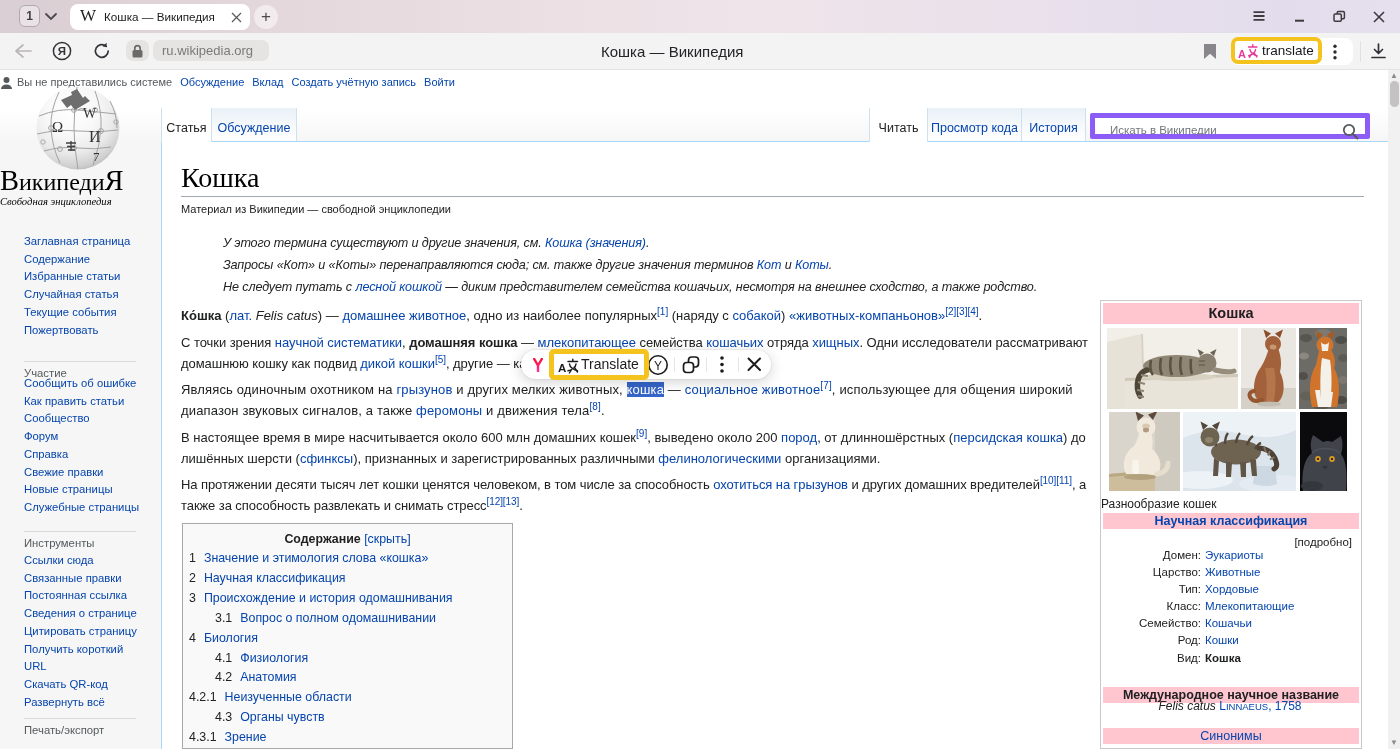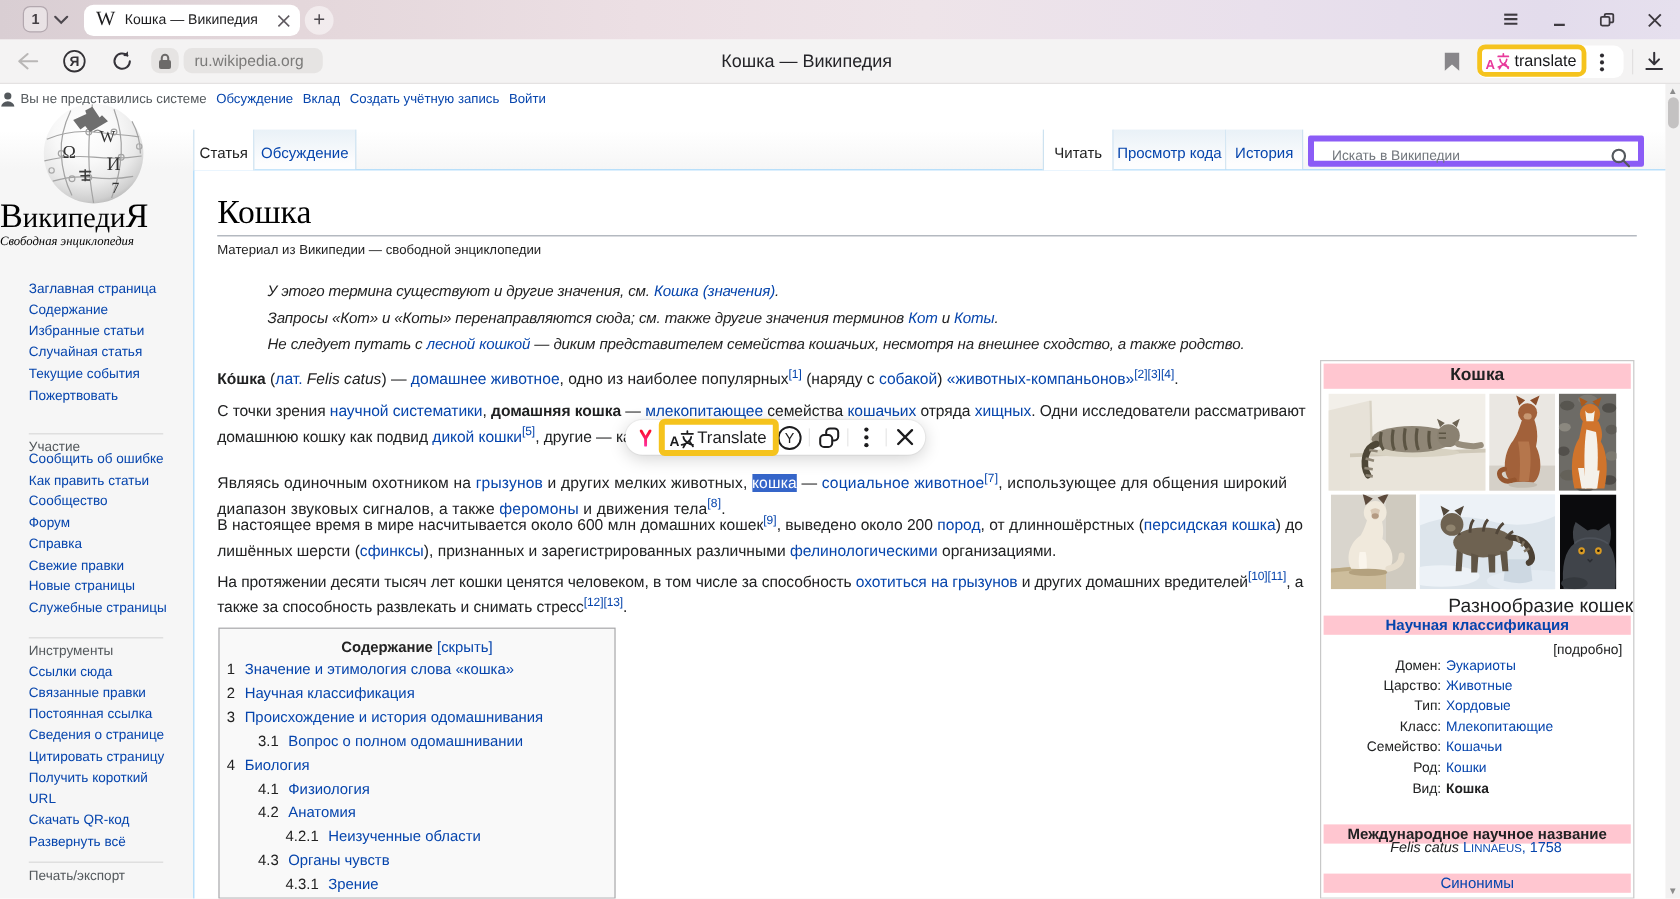--- a/index.html
+++ b/index.html
@@ -53,21 +53,21 @@
 sup a{color:#0645ad;text-decoration:none}
 .sel{background:#3565c9;color:#fff}
 
 #toc{position:absolute;left:182px;top:453px;width:331px;height:226px;background:#f9f9f9;border:1px solid #a8a8ab;box-sizing:border-box;font-size:12.4px}
 #toc .tt{text-align:center;margin-top:8px;font-weight:bold;color:#222}
 #toc .tt a{font-weight:normal;color:#0645ad;text-decoration:none}
 #toc ul{list-style:none;margin:3px 0 0 6px;padding:0;line-height:19.9px}
 #toc a{color:#0645ad;text-decoration:none}
 #toc .n{color:#222;margin-right:8px}
 #toc .l2{margin-left:26px}
-#toc .l3{margin-left:49px}
+#toc .l3{}
 
 #infobox{position:absolute;left:1100px;top:230px;width:262px;height:449px;background:#fff;border:1px solid #c8c8c8;box-sizing:border-box;font-size:11.5px;color:#202122}
 .pinkbar{background:#ffc6d0;text-align:center;font-weight:bold}
 #infobox a{color:#0645ad;text-decoration:none}
 .taxrow{display:flex;line-height:17.1px}
 .taxrow .lab{width:100px;text-align:right;color:#202122}
 .taxrow .val{padding-left:4px}
 
 #popup{position:absolute;left:521px;top:280px;width:250px;height:29px;background:#fff;border-radius:14.5px;box-shadow:0 3px 14px rgba(0,0,0,.18),0 0 0 1px rgba(0,0,0,.04)}
 #ybox{position:absolute;left:549px;top:279px;width:100px;height:31px;border:5px solid #f5c31d;border-radius:5px;background:#fff;box-sizing:border-box;z-index:5}
@@ -251,21 +251,21 @@
   </div>
   <div class="navhead" style="top:648px">Печать/экспорт</div>
 
   <div id="h1"><span>Кошка</span></div>
   <div id="subtitle">Материал из Википедии — свободной энциклопедии</div>
   <div class="hat">У этого термина существуют и другие значения, см. <a>Кошка (значения)</a>.<br>
 Запросы «Кот» и «Коты» перенаправляются сюда; см. также другие значения терминов <a>Кот</a> и <a>Коты</a>.<br>
 Не следует путать с <a>лесной кошкой</a> — диким представителем семейства кошачьих, несмотря на внешнее сходство, а также родство.</div>
   <p class="body" style="top:236px"><b>Ко́шка</b> (<a>лат.</a> <i>Felis catus</i>) — <a>домашнее животное</a>, одно из наиболее популярных<sup><a>[1]</a></sup> (наряду с <a>собакой</a>) <a>«животных-компаньонов»</a><sup><a>[2][3][4]</a></sup>.</p>
   <p class="body" style="top:263px;letter-spacing:-.05px">С точки зрения <a>научной систематики</a>, <b>домашняя кошка</b> — <a>млекопитающее</a> семейства <a>кошачьих</a> отряда <a>хищных</a>. Одни исследователи рассматривают<br>домашнюю кошку как подвид <a>дикой кошки</a><sup><a>[5]</a></sup>, другие — как</p>
-  <p class="body" style="top:323px;letter-spacing:.15px">Являясь одиночным охотником на <a>грызунов</a> и других мелких животных, <span class="sel">кошка</span> — <a>социальное животное</a><sup><a>[7]</a></sup>, использующее для общения широкий<br>диапазон звуковых сигналов, а также <a>феромоны</a> и движения тела<sup><a>[8]</a></sup>.</p>
+  <p class="body" style="top:310px;letter-spacing:.15px">Являясь одиночным охотником на <a>грызунов</a> и других мелких животных, <span class="sel">кошка</span> — <a>социальное животное</a><sup><a>[7]</a></sup>, использующее для общения широкий<br>диапазон звуковых сигналов, а также <a>феромоны</a> и движения тела<sup><a>[8]</a></sup>.</p>
   <p class="body" style="top:358px">В настоящее время в мире насчитывается около 600 млн домашних кошек<sup><a>[9]</a></sup>, выведено около 200 <a>пород</a>, от длинношёрстных (<a>персидская кошка</a>) до<br>лишённых шерсти (<a>сфинксы</a>), признанных и зарегистрированных различными <a>фелинологическими</a> организациями.</p>
   <p class="body" style="top:405px;letter-spacing:-.08px">На протяжении десяти тысяч лет кошки ценятся человеком, в том числе за способность <a>охотиться на грызунов</a> и других домашних вредителей<sup><a>[10][11]</a></sup>, а<br>также за способность развлекать и снимать стресс<sup><a>[12][13]</a></sup>.</p>
 
   <div id="toc">
     <div class="tt">Содержание <a>[скрыть]</a></div>
     <ul>
       <li><span class="n">1</span><a>Значение и этимология слова «кошка»</a></li>
       <li><span class="n">2</span><a>Научная классификация</a></li>
       <li><span class="n">3</span><a>Происхождение и история одомашнивания</a></li>
       <li class="l2"><span class="n">3.1</span><a>Вопрос о полном одомашнивании</a></li>
@@ -361,21 +361,21 @@
         <path d="M3 79 C1 60 4 47 12 41 Q9 31 13 23 L23 30 Q28 28 32 30 L41 24 Q44 33 41 42 C47 50 47 64 46 79 Z" fill="#40444a"></path>
         <path d="M12 41 C18 35 32 35 40 41" stroke="#4d525a" stroke-width="1.5" fill="none"></path>
         <ellipse cx="18" cy="47" rx="2.8" ry="3" fill="#d89a23"></ellipse>
           <ellipse cx="32" cy="47" rx="2.8" ry="3" fill="#d89a23"></ellipse>
         <circle cx="18" cy="47" r="1.1" fill="#15150f"></circle>
           <circle cx="32" cy="47" r="1.1" fill="#15150f"></circle>
         <path d="M23 54 l2 2 l2 -2" stroke="#2b2e33" stroke-width="1.3" fill="none"></path>
         <ellipse cx="12" cy="74" rx="11" ry="5" fill="#34383d"></ellipse>
       </svg>
     </div>
-    <div class="abs" style="left:0;top:196px;width:260px;text-align:right;font-size:16px">Разнообразие кошек</div>
+    <div class="abs" style="left:0;top:196px;width:260px;text-align:left;font-size:12px">Разнообразие кошек</div>
     <div class="pinkbar abs" style="left:2px;top:212px;width:256px;font-size:12.5px;height:16px;line-height:16px"><a style="font-weight:bold">Научная классификация</a></div>
     <div class="abs" style="right:9px;top:235px;font-size:11.5px">[подробно]</div>
     <div class="abs" style="left:0;top:246px;width:256px">
       <div class="taxrow">
           <div class="lab">Домен:</div>
           <div class="val"><a>Эукариоты</a></div>
         </div>
       <div class="taxrow">
           <div class="lab">Царство:</div>
           <div class="val"><a>Животные</a></div>

